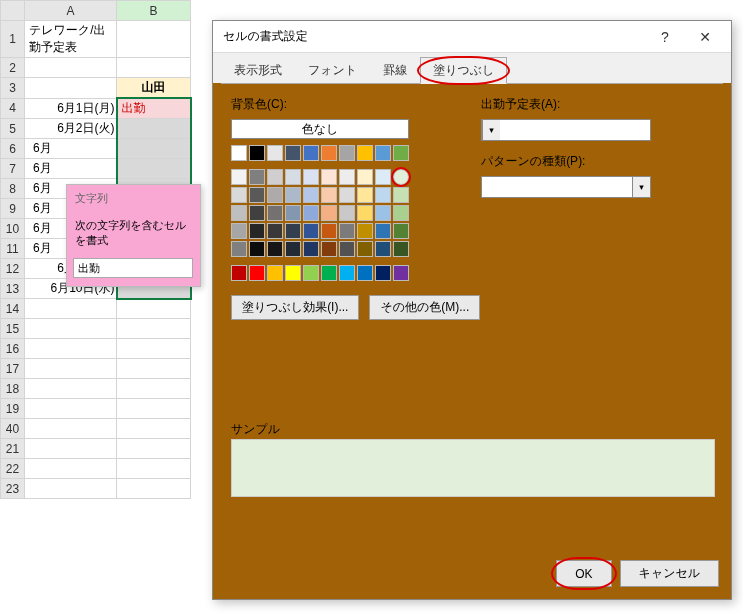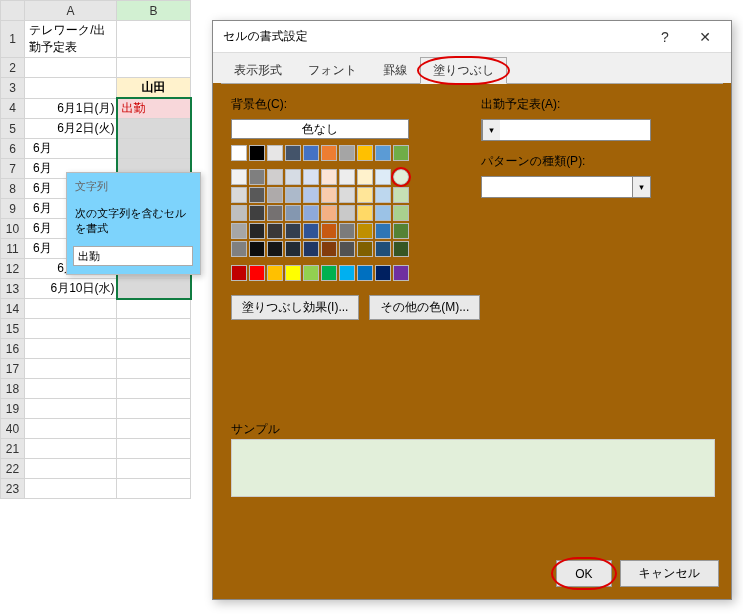--- a/index.html
+++ b/index.html
@@ -15,21 +15,21 @@
 .sheet .hdr-b { background:#fff2cc !important;font-weight:bold; }
 .sheet .pink { background:#f8d7da !important; color:#c00; text-align:left; padding-left:4px; }
 .sheet .sel { background:#d9d9d9 !important; }
 .sheet .selborder-l { border-left:2px solid #107c41; }
 .sheet .selborder-r { border-right:2px solid #107c41; }
 .sheet .selborder-t { border-top:2px solid #107c41; }
 .sheet .selborder-b { border-bottom:2px solid #107c41; }
 .sheet .col-b-head { background:#d2f0d2 !important; }
 
 
-.popup { position:absolute; left:66px; top:172px; width:135px; background:#7dd3fc; border:1px solid #bbb; box-shadow:2px 2px 6px rgba(0,0,0,0.2); }
+.popup { position:absolute; left:66px; top:184px; width:135px; background:#f9a8d4; border:1px solid #bbb; box-shadow:2px 2px 6px rgba(0,0,0,0.2); }
 .popup .title { padding:6px 8px; color:#666; font-size:11px; }
 .popup .line { padding:6px 8px; font-size:11px; }
 .popup input { width:120px; height:20px; margin:4px 6px 8px; border:1px solid #aaa; padding:2px 4px; font-size:11px; }
 
 
 .dialog { position:absolute; left:212px; top:20px; width:520px; height:580px; background:#a16207; border:1px solid #888; box-shadow:3px 3px 10px rgba(0,0,0,0.25); }
 .titlebar { height:32px; display:flex; align-items:center; padding:0 6px 0 10px; background:#fff; border-bottom:1px solid #ddd; }
 .titlebar .ttl { flex:1; font-size:12px; }
 .titlebar .tbtn { width:40px; height:28px; display:flex; align-items:center; justify-content:center; font-size:14px; color:#333; }
 

